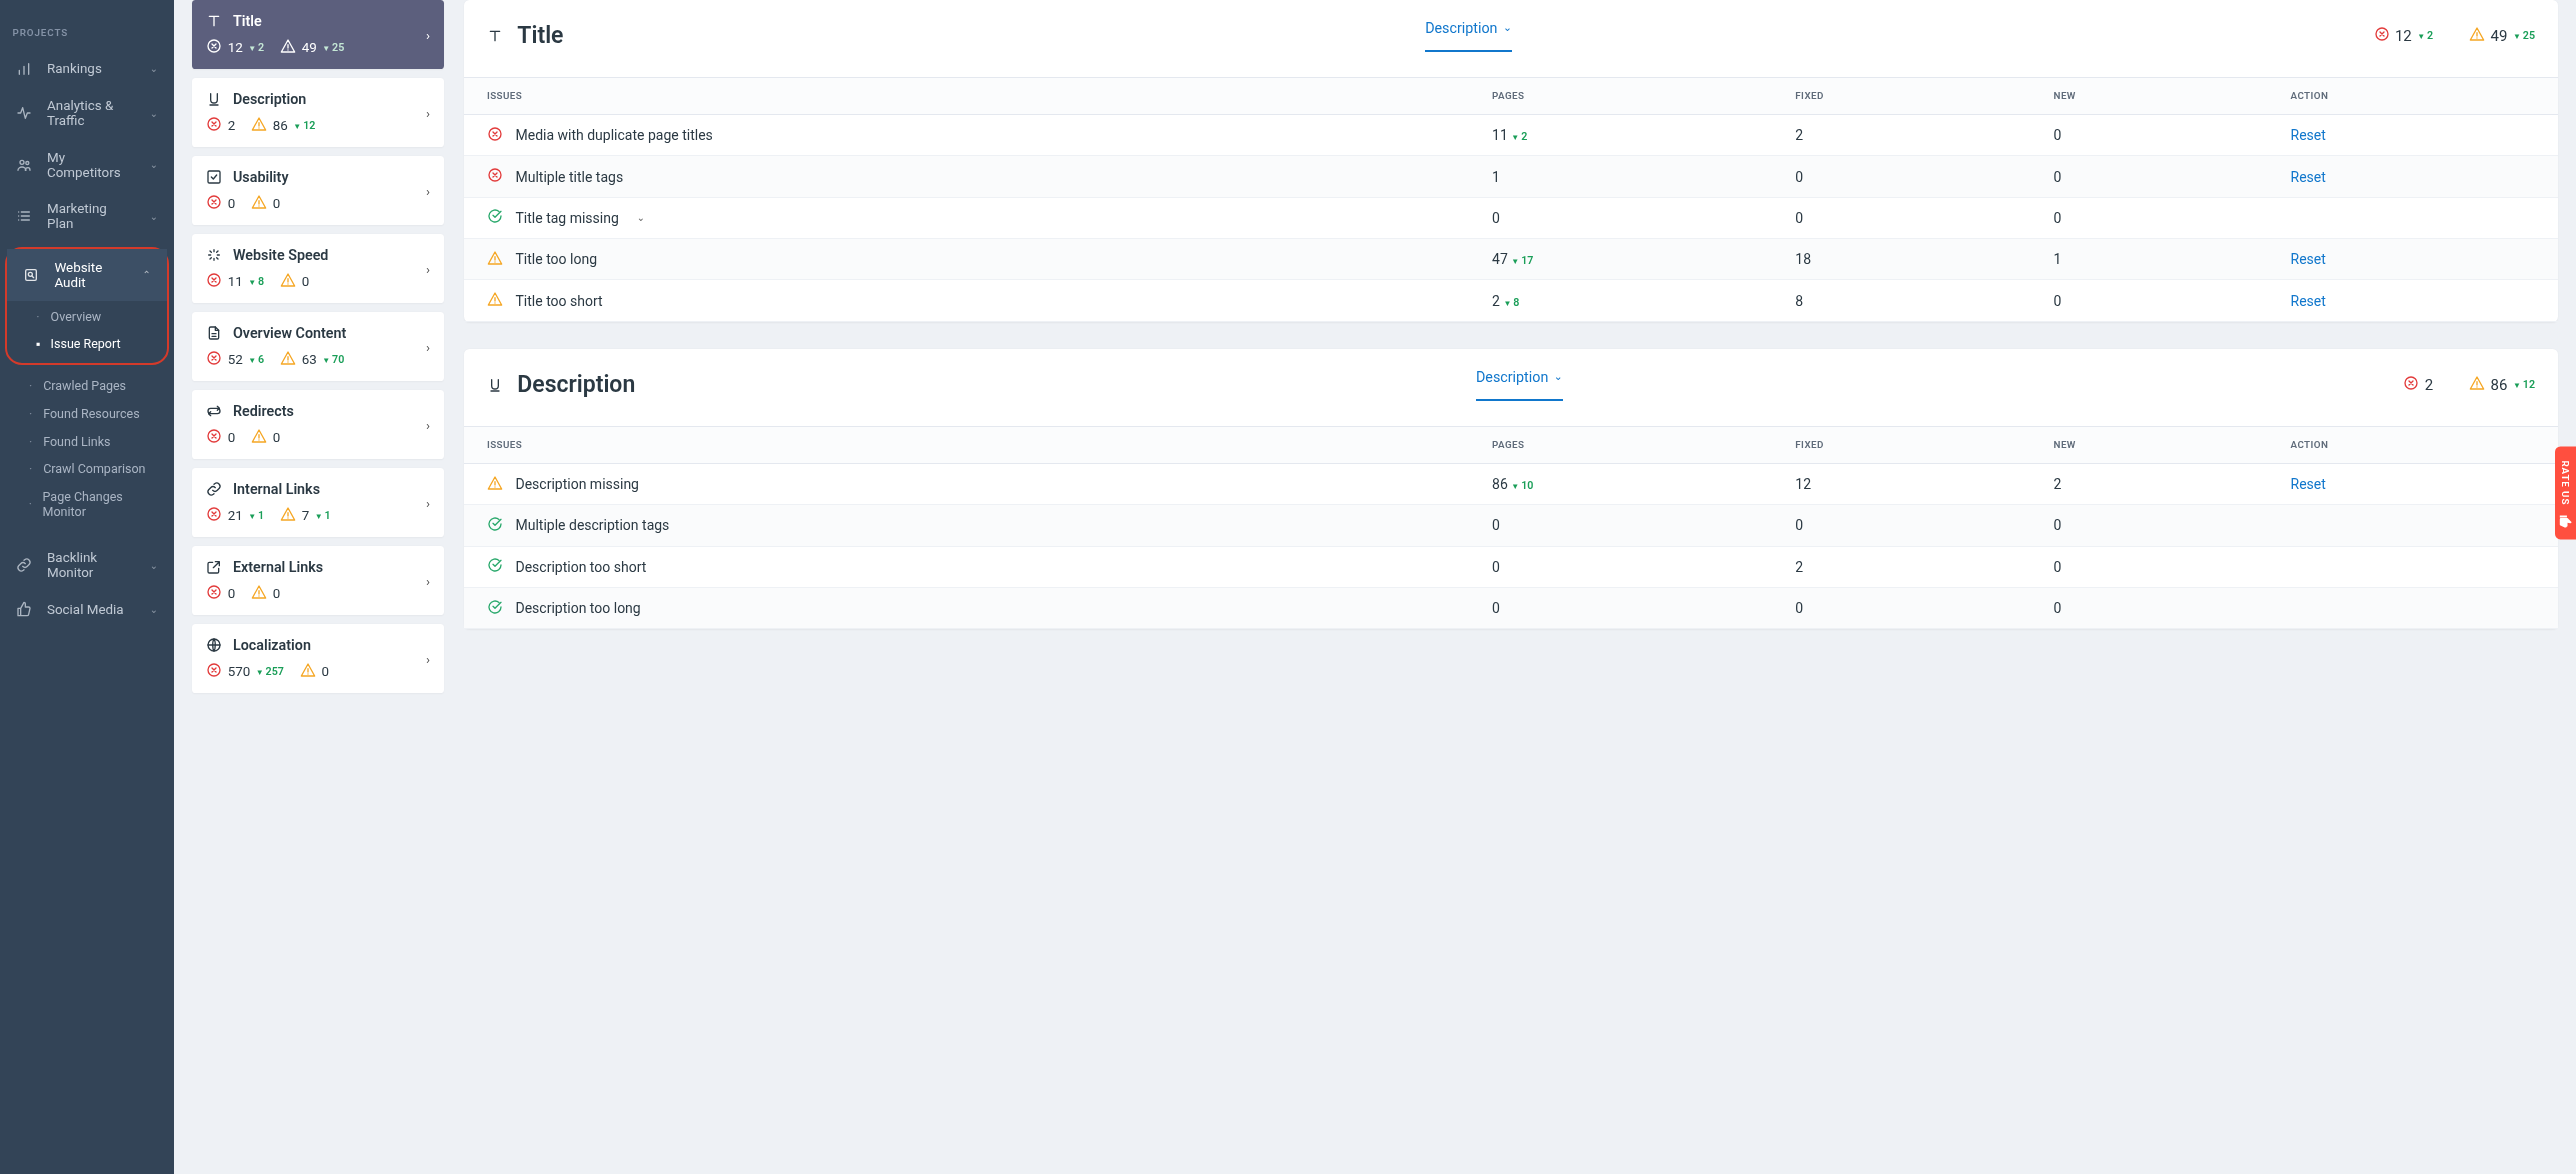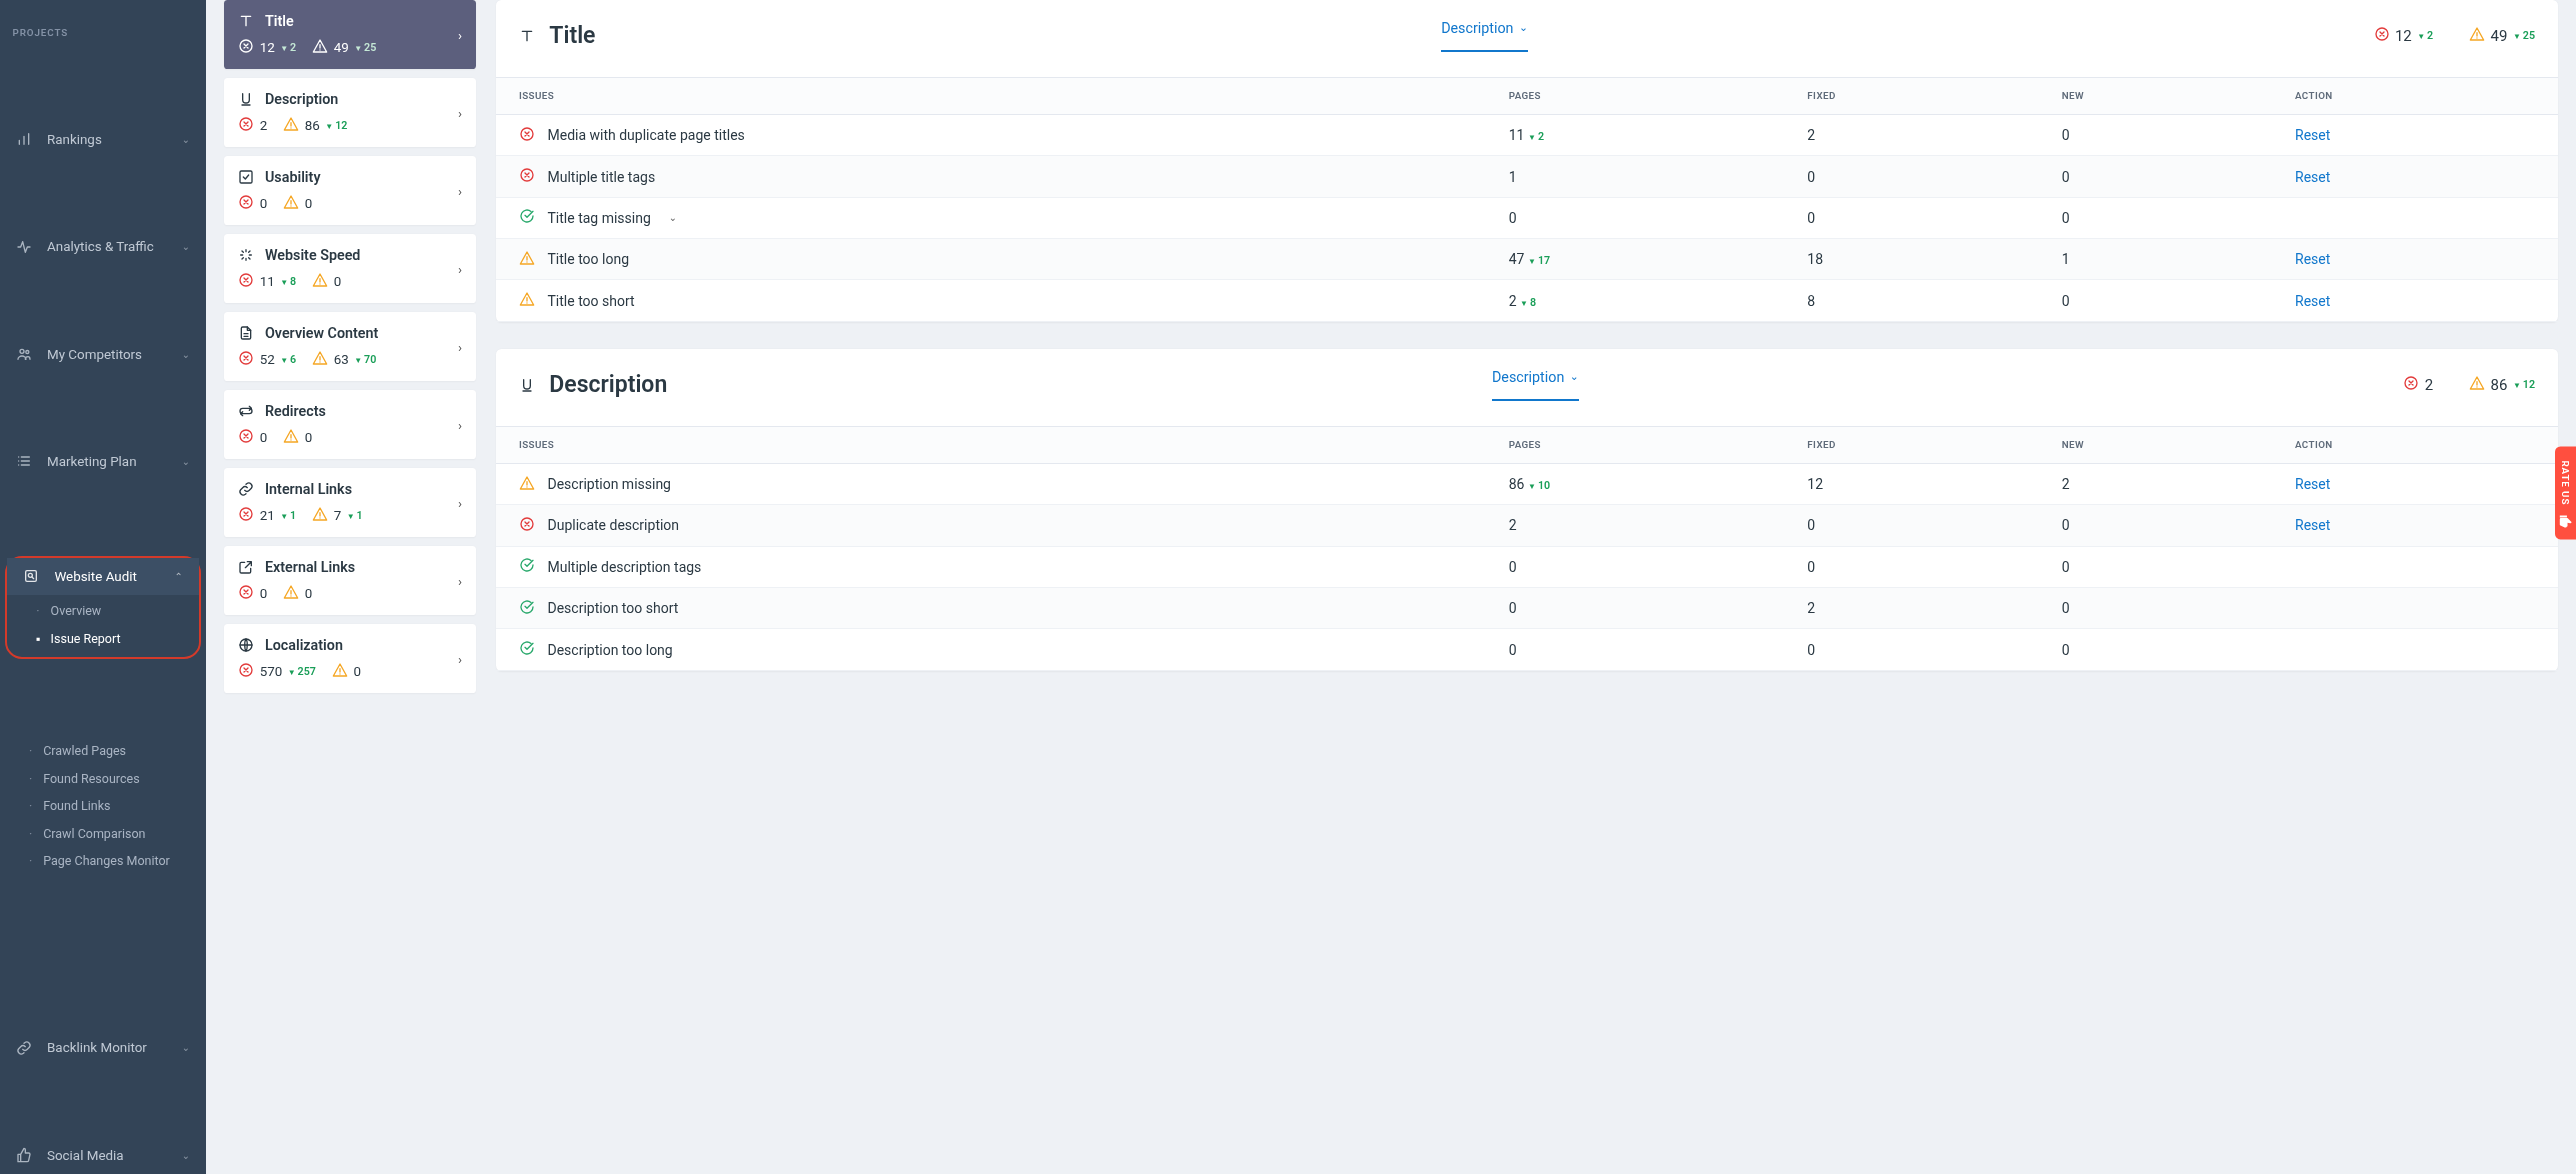--- a/index.html
+++ b/index.html
@@ -1,20 +1,20 @@
 <!DOCTYPE html>
 <html style="font-size:14.3px"><head>
 <meta charset="utf-8">
 <style>
   * { box-sizing: border-box; margin: 0; padding: 0; }
   body { font-family: -apple-system, BlinkMacSystemFont, "Segoe UI", Roboto, sans-serif; background:#eef1f5; color:#2b3943; font-size:13.4px; }
   .app { display:flex; height:100vh; }
 
   
-  .sidebar { width:206px; background:#334457; color:#c0c9d4; flex-shrink:0; display:flex; flex-direction:column; padding-top:14.3px;justify-content:space-between; }
+  .sidebar { width:174px; background:#334457; color:#c0c9d4; flex-shrink:0; display:flex; flex-direction:column; padding-top:14.3px; }
   .sidebar-heading { font-size:9.8px; letter-spacing:0.9px; color:#8492a6; padding:12.5px 12.5px; font-weight:600; }
   .nav-item { display:flex; align-items:center; gap:15px; padding:10.7px 16px; cursor:pointer; position:relative; }
   .nav-item .chev { margin-left:auto; opacity:.6; font-size:9.8px; }
   .nav-item.active { background:#3c4f65; color:#fff; }
   .nav-icon { width:16px; height:16px; display:flex; align-items:center; justify-content:center; opacity:.85; }
   .nav-label { font-size:13.4px; }
   .subnav { padding:1.8px 0; }
   .subnav-item { display:flex; align-items:center; gap:9px; padding:6.3px 16px 6.3px 27px; font-size:12.5px; color:#aab5c4; cursor:pointer; }
   .subnav-item .dot { width:7.2px; text-align:center; opacity:.6; }
   .subnav-item.sel .dot { opacity:1; }
@@ -577,35 +577,20 @@
                   </div>
                 </td>
                 <td>86 <span class="delta">10</span></td>
                 <td>12</td>
                 <td>2</td>
                 <td><span class="reset">Reset</span></td>
               </tr>
               <tr>
                 <td>
                   <div class="issue-cell">
-                    <span class="ic-err"><svg viewBox="0 0 24 24">
-                        <circle cx="12" cy="12" r="9"></circle>
-                        <path d="M9 9l6 6M15 9l-6 6"></path>
-                      </svg></span>
-                    <span>Duplicate description</span>
-                  </div>
-                </td>
-                <td>2</td>
-                <td>0</td>
-                <td>0</td>
-                <td><span class="reset">Reset</span></td>
-              </tr>
-              <tr>
-                <td>
-                  <div class="issue-cell">
                     <span class="ic-ok"><svg viewBox="0 0 24 24">
                         <path d="M21 12a9 9 0 1 1-3-6.7"></path>
                         <path d="M21 5l-9 9-3-3"></path>
                       </svg></span>
                     <span>Multiple description tags</span>
                   </div>
                 </td>
                 <td>0</td>
                 <td>0</td>
                 <td>0</td>

